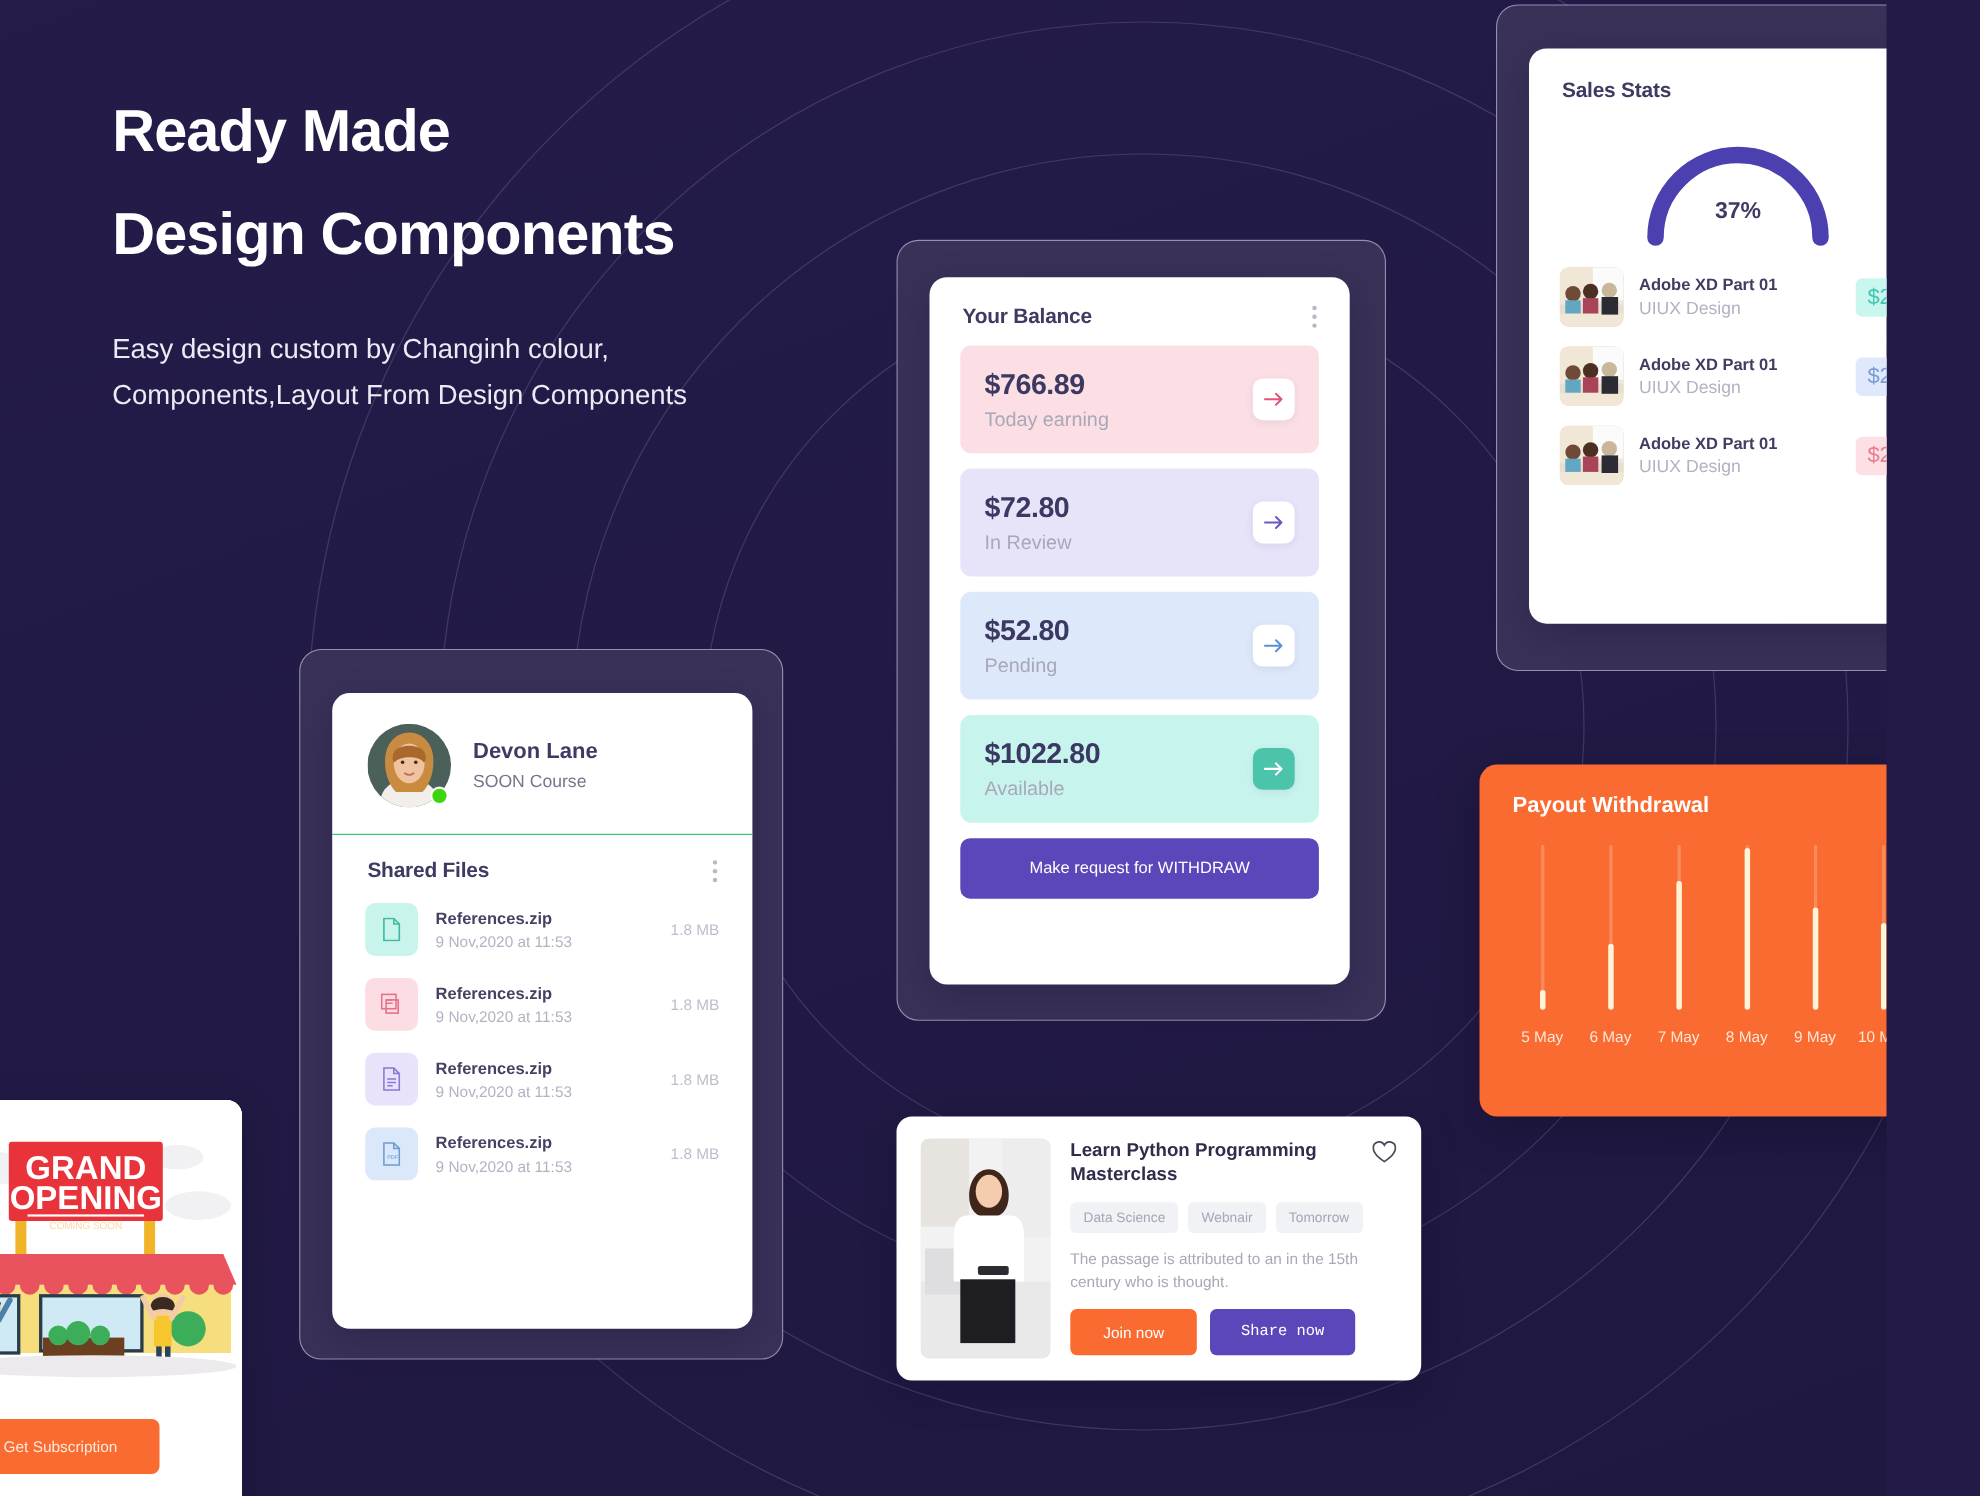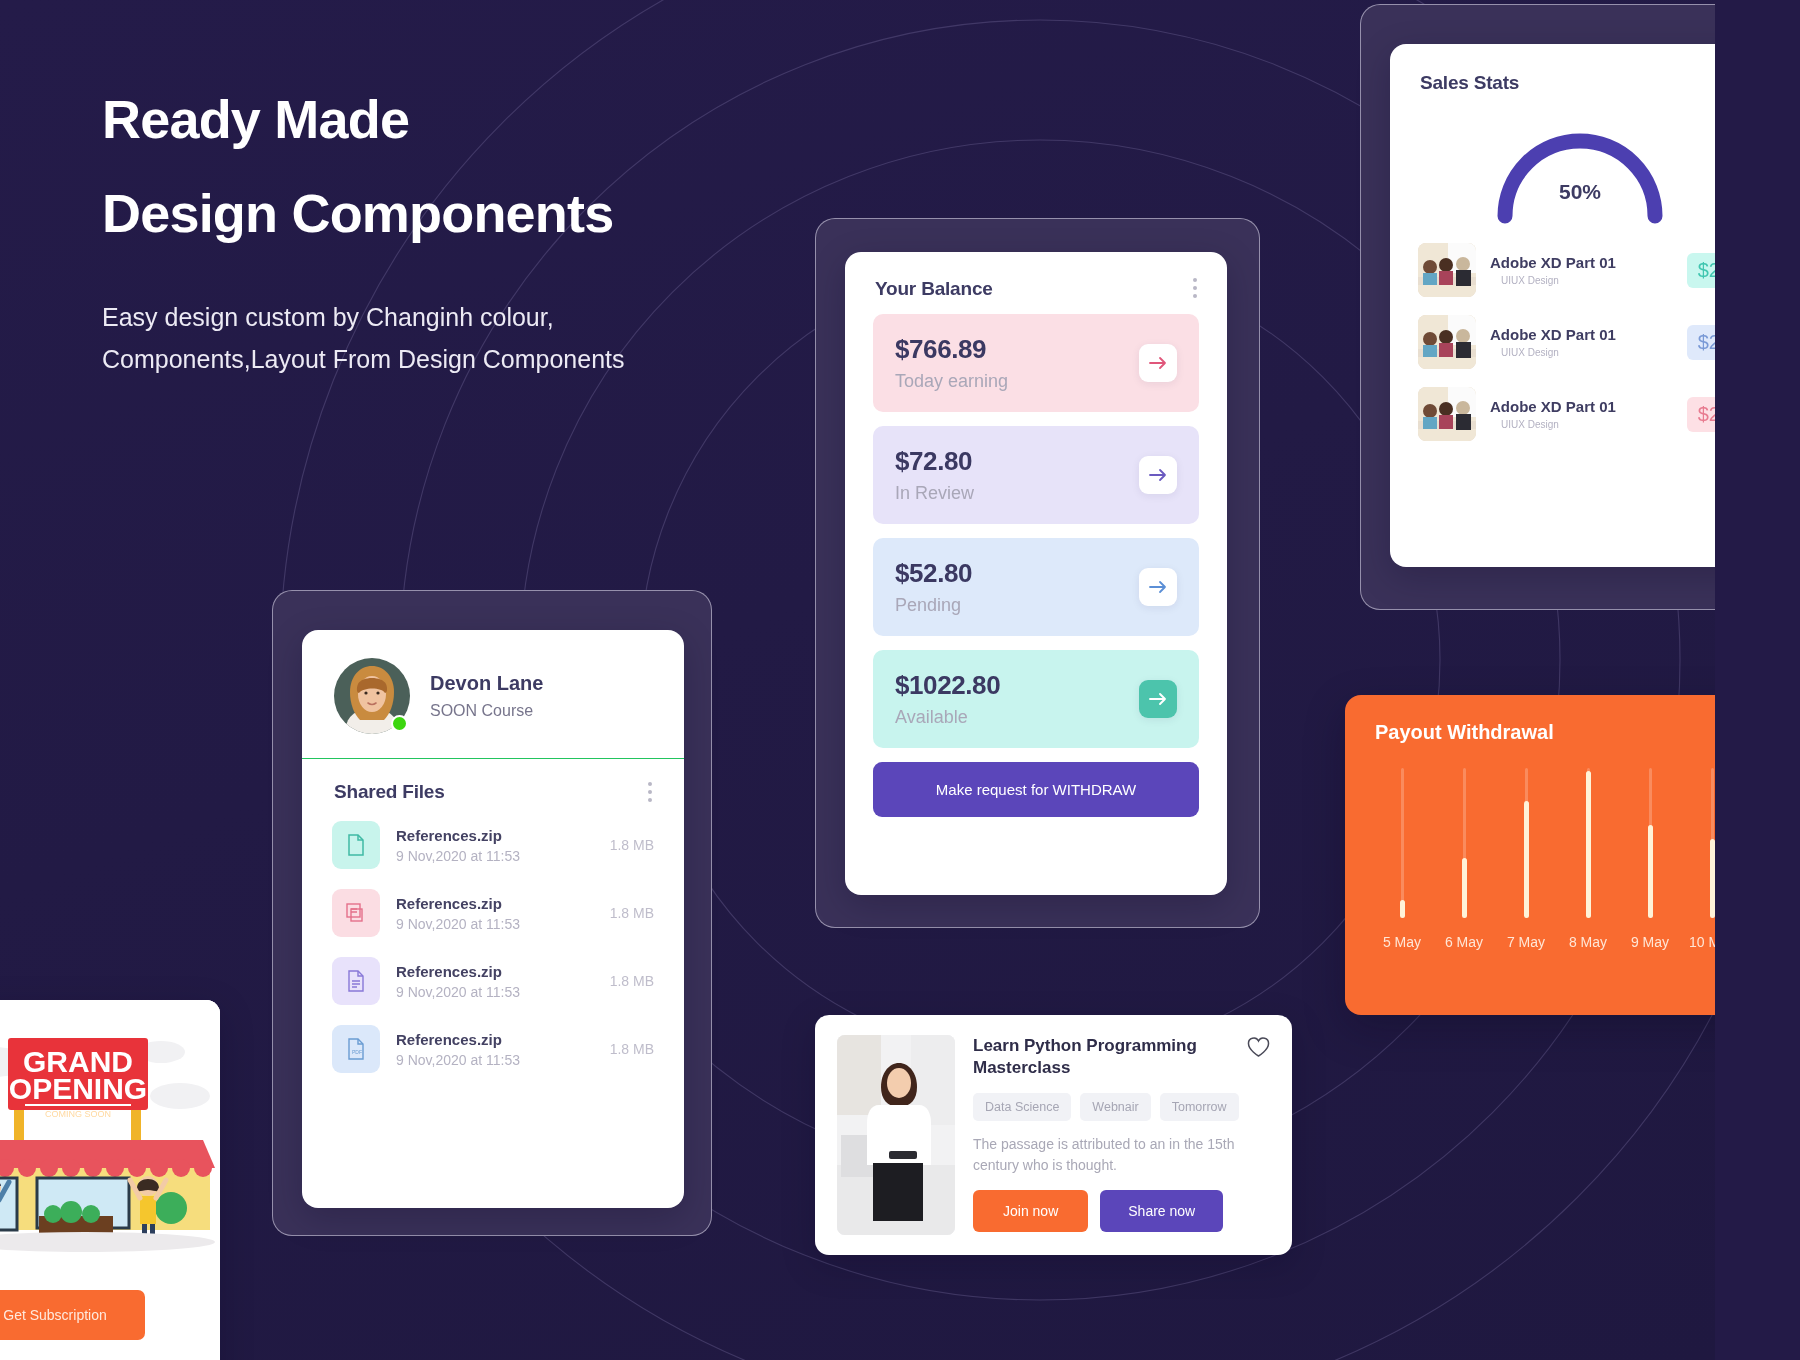--- a/index.html
+++ b/index.html
@@ -30,21 +30,21 @@
   #salesFrame { left: 1360px; top: 4px; width: 440px; height: 606px; border-radius: 20px; }
   #salesCard { left: 1390px; top: 44px; width: 380px; height: 523px; }
   .sales-head { display: flex; justify-content: space-between; align-items: flex-start; padding: 28px 30px 0 30px; }
   .gauge-wrap { position: relative; height: 112px; margin-top: 18px; display: flex; justify-content: center; }
   .gauge-pct { position: absolute; top: 68px; left: 0; right: 0; text-align: center; font-size: 21px; font-weight: 700; color: #3d3b63; }
   .sales-list { padding: 10px 28px 0 28px; }
   .sales-row { display: flex; align-items: center; gap: 14px; padding: 9px 0; }
   .thumb { width: 58px; height: 54px; border-radius: 8px; flex: 0 0 58px; overflow: hidden; background:#e6d9c8; position: relative; }
   .sales-meta { flex: 1 1 auto; min-width: 0; }
   .sales-name { font-size: 15px; font-weight: 600; color: #3f3d62; white-space: nowrap; }
-  .sales-sub { font-size: 10px; color: #b3b1c2; margin-top: 4px; margin-left: 11px; }
+  .sales-sub { font-size: 16px; color: #b3b1c2; margin-top: 4px; }
   .price { font-size: 20px; font-weight: 500; border-radius: 6px; padding: 6px 11px; white-space: nowrap; }
 
   
   #balFrame { left: 815px; top: 218px; width: 445px; height: 710px; border-radius: 20px; }
   #balCard { left: 845px; top: 252px; width: 382px; height: 643px; }
   .bal-head { display: flex; justify-content: space-between; align-items: flex-start; padding: 26px 30px 0 30px; }
   .bal-list { padding: 14px 28px 0 28px; }
   .bal-row { display: flex; align-items: center; justify-content: space-between; border-radius: 10px; padding: 20px 22px; margin-bottom: 14px; }
   .bal-amt { font-size: 26px; font-weight: 700; color: #3b3962; letter-spacing: -0.4px; }
   .bal-lab { font-size: 18px; color: #a9a7b8; margin-top: 6px; }
@@ -86,21 +86,21 @@
   .py-in { display: flex; gap: 18px; padding: 20px 22px; }
   .py-img { width: 118px; height: 200px; border-radius: 8px; flex: 0 0 118px; overflow: hidden; background: #e9e9ec; }
   .py-body { flex: 1 1 auto; position: relative; }
   .py-title { font-size: 17px; font-weight: 700; color: #2f2d49; line-height: 1.3; padding-right: 36px; }
   .heart { position: absolute; right: 0; top: 2px; cursor: pointer; }
   .tags { display: flex; gap: 9px; margin-top: 14px; }
   .tag { background: #f1f2f6; color: #a6a6b4; font-size: 12.5px; padding: 7px 12px; border-radius: 5px; }
   .py-desc { font-size: 14px; color: #a9a8b6; line-height: 1.5; margin-top: 13px; }
   .py-btns { display: flex; gap: 12px; margin-top: 14px; }
   .btn-join { background: #f96b30; color: #fff; border: none; border-radius: 6px; padding: 13px 30px; font-size: 14px; font-family: inherit; cursor: pointer; }
-  .btn-share { background: #5b46ba; color: #fff; border: none; border-radius: 6px; padding: 13px 28px; font-size: 14px; font-family: Liberation Sans, sans-serif; cursor: pointer; }
+  .btn-share { background: #5b46ba; color: #fff; border: none; border-radius: 6px; padding: 13px 28px; font-size: 14px; font-family: Liberation Mono, monospace; cursor: pointer; }
 
   
   #promo { left: -35px; top: 1000px; width: 255px; height: 400px; border-radius: 14px; overflow: hidden; }
   .promo-art { height: 260px; position: relative; overflow: hidden; background: #fff; }
   .sub-btn { position: absolute; left: 0; bottom: 60px; width: 180px; background: #f96b30; color: #ffe9dd; border: none; border-radius: 7px; padding: 17px 0; font-size: 14px; font-family: inherit; cursor: pointer; }
 </style>
 </head>
 <body>
 
 <div id="stage">
@@ -130,21 +130,21 @@
           <i></i>
           <i></i>
           <i></i>
         </div>
     </div>
 
     <div class="gauge-wrap">
       <svg width="190" height="112" viewBox="0 0 190 112">
         <path d="M20 104 A 75 75 0 0 1 170 104" stroke="#4c3fb0" stroke-width="15" stroke-linecap="round" fill="none"></path>
       </svg>
-      <div class="gauge-pct">50%</div>
+      <div class="gauge-pct">37%</div>
     </div>
 
     <div class="sales-list">
 
       <div class="sales-row">
         <div class="thumb">
           <svg width="58" height="54" viewBox="0 0 58 54">
             <rect width="58" height="54" fill="#f0e7d6"></rect>
             <rect x="30" y="0" width="28" height="30" fill="#fbfbfb"></rect>
             <rect x="0" y="34" width="58" height="8" fill="#e8ded0"></rect>

